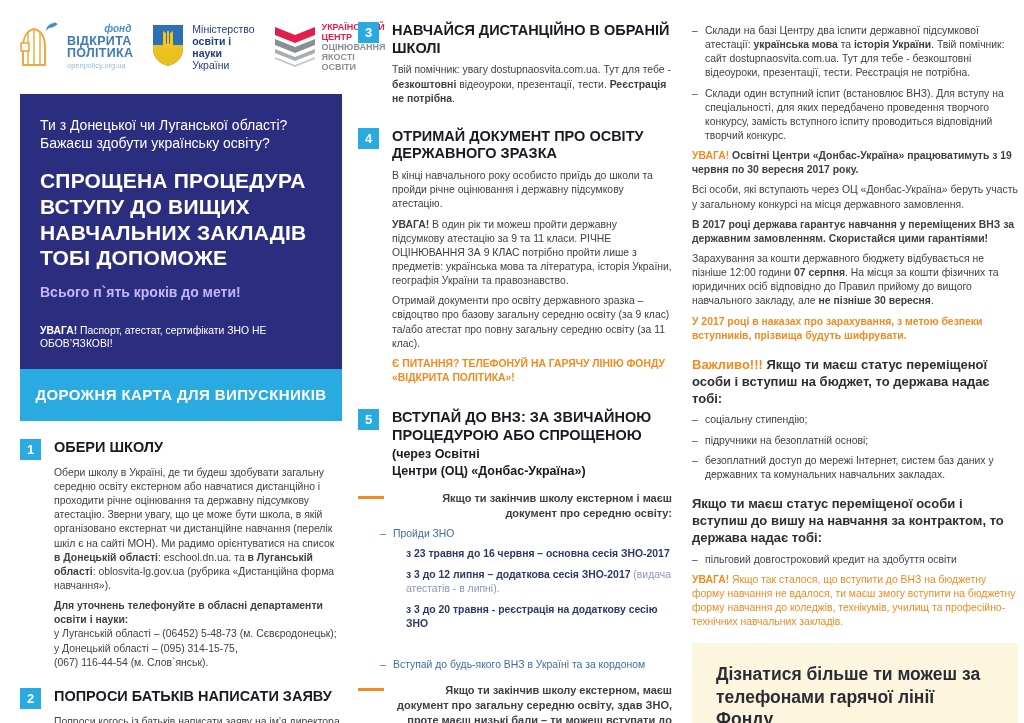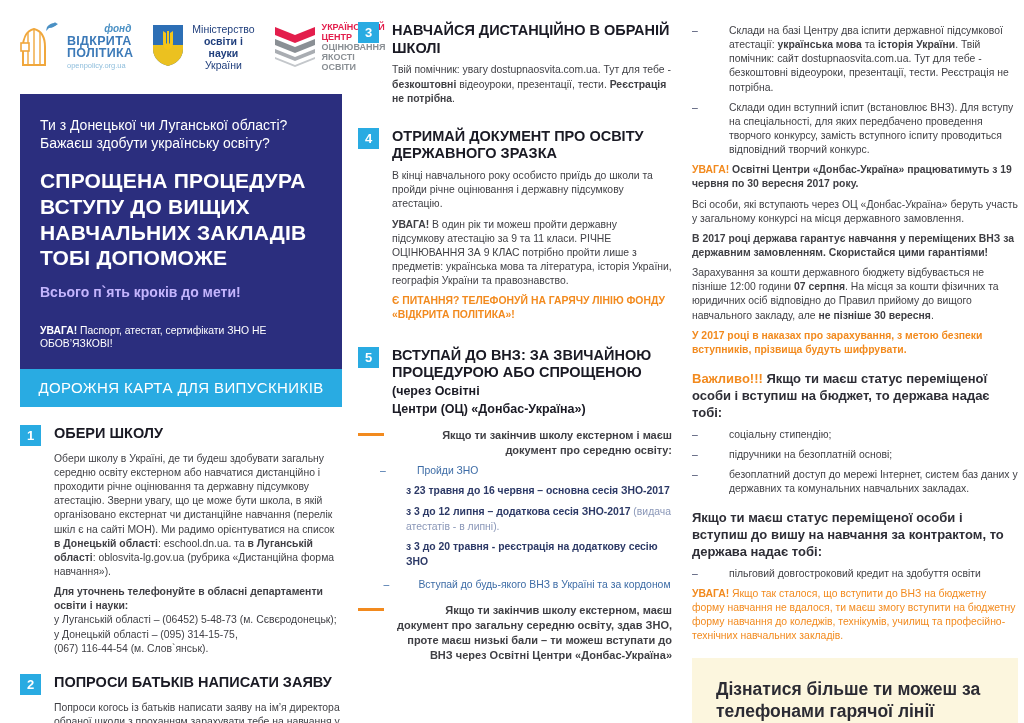--- a/index.html
+++ b/index.html
@@ -16,49 +16,49 @@
   .sm{font-size:12.5px;}
   .lt{color:#8A97B8;font-weight:400;}
 
   
   .logos{display:flex;align-items:center;gap:18px;height:74px;margin-bottom:10px;}
   .logo{display:flex;align-items:center;gap:7px;}
   .op-text{line-height:1.02;}
   .op-fond{font-style:italic;font-weight:700;color:#4A90C4;font-size:10px;text-align:right;padding-right:2px;}
   .op-l1,.op-l2{font-weight:700;color:#3C7AB8;font-size:12.5px;letter-spacing:.3px;}
   .op-url{color:#8FBEDC;font-size:7.5px;margin-top:2px;}
-  .mon-text{line-height:1.15;color:#1F3E7C;font-size:10.5px;text-align:center;}
+  .mon-text{line-height:1.15;color:#1F3E7C;font-size:10.5px;}
   .mon-text .b{font-weight:700;}
   .uc-text{line-height:1.12;font-size:9px;font-weight:700;}
   .uc-red{color:#E31E4C;}
   .uc-gray{color:#8A8F94;}
 
   
   .hero{background:#2B2E7E;color:#fff;padding:22px 20px 18px 20px;}
   .hero-intro{font-size:14px;line-height:1.3;white-space:pre-line;}
   .hero-title{font-size:21px;font-weight:700;line-height:1.22;margin-top:16px;white-space:pre-line;letter-spacing:.2px;}
   .hero-sub{color:#c4b5fd;font-weight:700;font-size:14px;margin-top:13px;}
   .hero-note{font-size:10.4px;margin-top:24px;line-height:1.3;}
-  .roadbar{background:#29ABE2;color:#fff;font-weight:400;font-size:15px;letter-spacing:.4px;height:38px;display:flex;align-items:center;justify-content:center;}
+  .roadbar{background:#29ABE2;color:#fff;font-weight:700;font-size:15px;letter-spacing:.4px;height:52px;display:flex;align-items:center;justify-content:center;}
 
   
   .step{margin-top:18px;}
   .step-head{display:flex;align-items:flex-start;gap:13px;}
   .badge{flex:0 0 21px;width:21px;height:21px;background:#29ABE2;color:#fff;font-weight:700;font-size:13px;display:flex;align-items:center;justify-content:center;margin-top:0;}
   .step-title{font-weight:700;font-size:14.5px;color:#1A1A24;line-height:1.22;white-space:pre-line;}
   .step-body{margin-left:34px;}
   .p{margin:6px 0 0 0;font-size:10.4px;color:#3F3F44;line-height:1.36;white-space:pre-line;}
   .gap8{}
 
   
   .rule-item{display:flex;margin-top:11px;}
   .rule{flex:0 0 26px;height:3px;background:#F28A1E;margin-top:5px;margin-right:8px;}
   .rule-text{font-size:11px;font-weight:700;color:#3F3F44;line-height:1.36;text-align:right;}
   .subs{margin-left:22px;}
-  .sub{display:flex;margin-top:6px;font-size:10.4px;line-height:1.36;color:#3D6CA6;gap:24px;}
+  .sub{display:flex;margin-top:6px;font-size:10.4px;line-height:1.36;color:#3D6CA6;}
   .sub .dash{flex:0 0 13px;}
   .sub .dash::before{content:"–";}
   .sub-t{flex:1;white-space:pre-line;}
   .sched{margin:6px 0 0 26px;font-size:10.4px;font-weight:700;color:#2C3966;line-height:1.4;}
   .sub.dk{color:#3F3F44;}
   .sub.dk .dash{color:#3F4566;}
 
   
   .imp-head{font-size:13px;font-weight:700;color:#2E2E36;line-height:1.3;margin-top:14px;white-space:pre-line;}
   .imp{margin-top:12px;}
@@ -177,20 +177,21 @@
 
     <div class="step" style="margin-top:22px;">
       <div class="step-head">
         <div class="badge">4</div>
         <div class="step-title">ОТРИМАЙ ДОКУМЕНТ ПРО ОСВІТУ
 ДЕРЖАВНОГО ЗРАЗКА</div>
       </div>
       <div class="step-body">
         <p class="p"><span>В кінці навчального року особисто приїдь до школи та пройди річне оцінювання і державну підсумкову атестацію.</span></p>
         <p class="p gap8"><span class="b">УВАГА!</span><span> В один рік ти можеш пройти державну підсумкову атестацію за 9 та 11 класи. РІЧНЕ ОЦІНЮВАННЯ ЗА 9 КЛАС потрібно пройти лише з предметів: українська мова та література, історія України, географія України та правознавство.</span></p>
+        <p class="p gap8"><span>Отримай документи про освіту державного зразка – свідоцтво про базову загальну середню освіту (за 9 клас) та/або атестат про повну загальну середню освіту (за 11 клас).</span></p>
         <p class="p gap8"><span class="b o">Є ПИТАННЯ? ТЕЛЕФОНУЙ НА ГАРЯЧУ ЛІНІЮ ФОНДУ «ВІДКРИТА ПОЛІТИКА»!</span></p>
       </div>
     </div>
 
     <div class="step" style="margin-top:24px;">
       <div class="step-head">
         <div class="badge">5</div>
         <div class="step-title"><span>ВСТУПАЙ ДО ВНЗ: ЗА ЗВИЧАЙНОЮ
 ПРОЦЕДУРОЮ АБО СПРОЩЕНОЮ </span><span class="sm">(через Освітні
 Центри (ОЦ) «Донбас-Україна»)</span></div>
@@ -201,21 +202,21 @@
         <div class="rule-text"><span class="b">Якщо ти закінчив школу екстерном і маєш документ про середню освіту:</span></div>
       </div>
       <div class="subs">
         <div class="sub">
           <span class="dash"></span>
           <div class="sub-t"><span>Пройди ЗНО</span></div>
         </div>
         <div class="sched"><span class="b">з 23 травня до 16 червня – основна сесія ЗНО-2017</span></div>
         <div class="sched"><span class="b">з 3 до 12 липня – додаткова сесія ЗНО-2017 </span><span class="lt">(видача атестатів - в липні).</span></div>
         <div class="sched"><span class="b">з 3 до 20 травня  - реєстрація на додаткову сесію ЗНО</span></div>
-        <div class="sub" style="margin-top:9px;text-align:center;">
+        <div class="sub" style="margin-top:26px;">
           <span class="dash"></span>
           <div class="sub-t"><span>Вступай до будь-якого ВНЗ в Україні та за кордоном</span></div>
         </div>
       </div>
 
       <div class="rule-item">
         <span class="rule"></span>
         <div class="rule-text"><span class="b">Якщо ти закінчив школу екстерном, маєш документ про загальну середню освіту, здав ЗНО, проте маєш низькі бали – ти можеш вступати до ВНЗ через Освітні Центри «Донбас-Україна»</span></div>
       </div>
 

